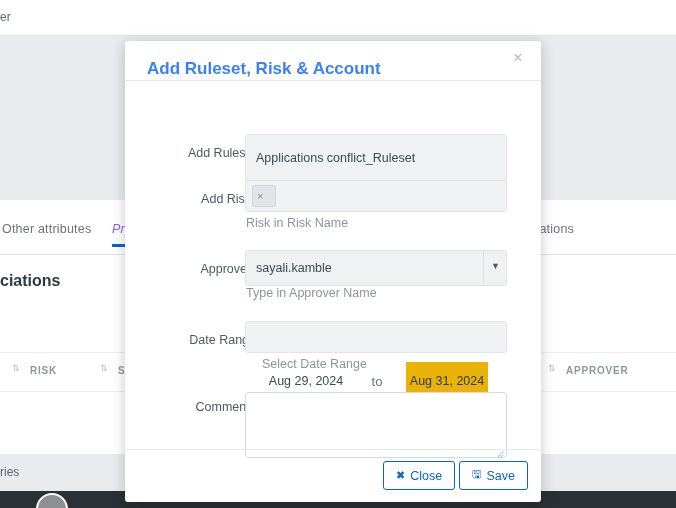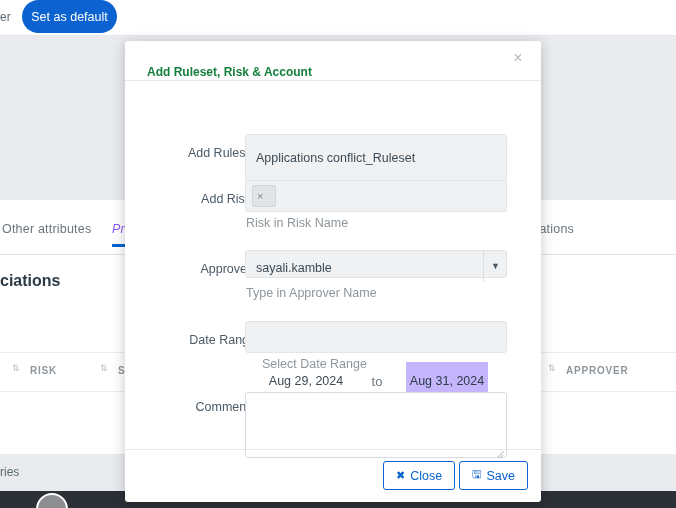--- a/index.html
+++ b/index.html
@@ -145,23 +145,23 @@
     border-radius: 3px;
     overflow: hidden;
   }
   .modal-header {
     position: relative;
     height: 39px;
     border-bottom: 1px solid #e6e8ea;
   }
   .modal-title {
     position: absolute;
-    left: 22px; top: 24px;
-    font-size: 12px;
-    color: #15803d;
+    left: 22px; top: 18px;
+    font-size: 17px;
+    color: #3b82f6;
     font-weight: bold;
   }
   .modal-close {
     position: absolute;
     right: 14px; top: 8px;
     width: 18px; height: 18px;
     font-size: 16px;
     line-height: 18px;
     text-align: center;
     color: #b7bcc0;
@@ -241,22 +241,22 @@
     color: #7d858b;
     margin-right: 5px;
     cursor: pointer;
   }
   #risk-helper { top: 36px; }
 
   
   #row-approver { top: 169px; }
   #approver-label { top: 12px; }
   #approver-field {
-    top: 0; height: 28px;
-    display: flex; align-items: flex-end;
+    top: 0; height: 36px;
+    display: flex; align-items: center;
     padding: 2px 10px;
     background: #f0f1f3;
   }
   #approver-caret {
     position: absolute;
     left: 358px; top: 0;
     width: 24px; height: 32px;
     border-left: 1px solid #dcdfe2;
     box-sizing: border-box;
     display: flex;
@@ -292,21 +292,21 @@
     font-size: 13px;
     color: #6a757d;
   }
   .date-end {
     flex: 1;
     text-align: center;
     font-size: 12.5px;
     color: #2b3a45;
   }
   .date-end span {
-    background: #c4b5fd;
+    background: #eab308;
     padding: 12px 4px;
   }
   #date-helper { top: 36px; margin-left: 16px; }
 
   
   #row-comments { top: 311px; }
   #comments-label { top: 8px; }
   #comments-field {
     top: 0;
     height: 66px;
@@ -384,21 +384,20 @@
   <div class="bg-th" style="left:30px;">RISK</div>
   <div class="bg-sort-icon" style="left:100px;">⇅</div>
   <div class="bg-th" style="left:118px;">S</div>
   <div class="bg-sort-icon" style="left:548px;">⇅</div>
   <div class="bg-th" style="left:566px;">APPROVER</div>
 
   <div class="bg-bottom-text">ries</div>
 
   <div class="bg-topbar"></div>
   <div class="bg-topbar-text">er</div>
-  <button class="set-default-btn">Set as default</button>
 
   <div class="bg-dark-strip"></div>
   <div class="bg-avatar"></div>
 </div>
 
 <div id="modal">
 
   <div class="modal-header">
     <div class="modal-title">Add Ruleset, Risk &amp; Account</div>
     <div class="modal-close">×</div>

